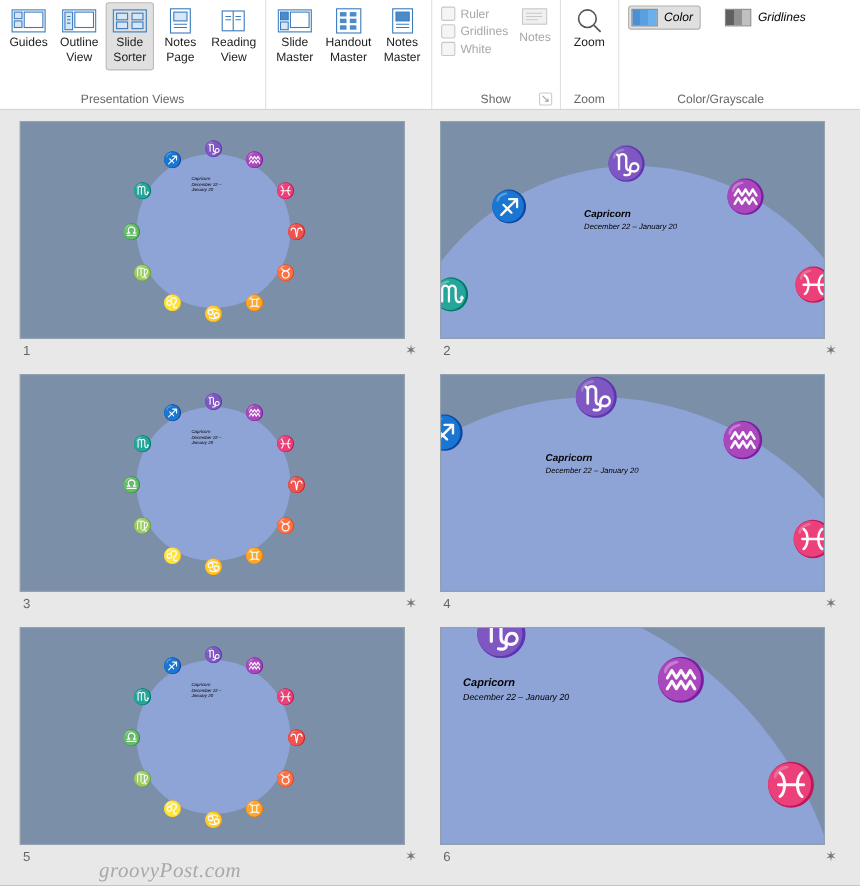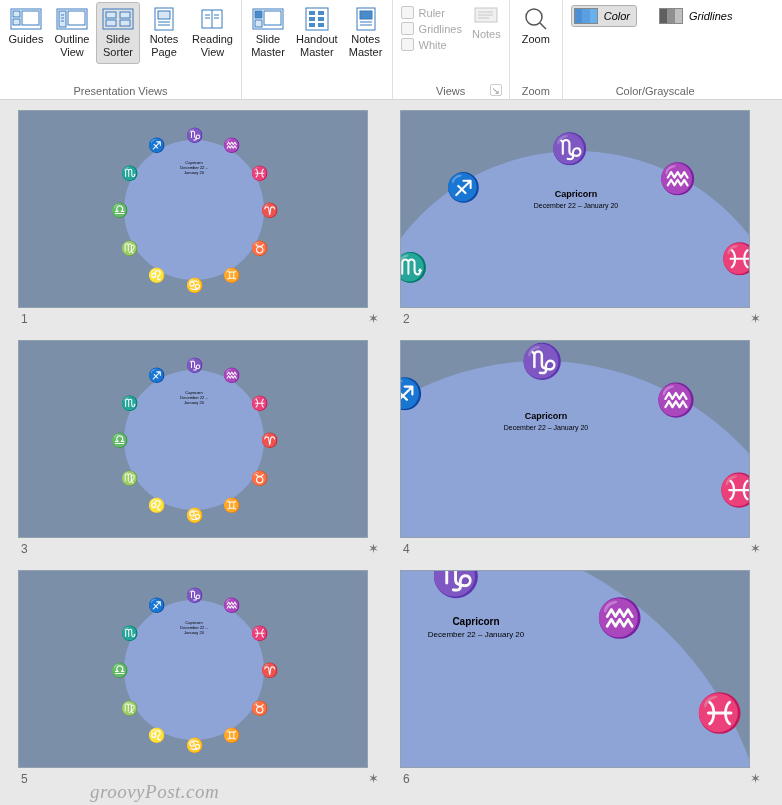--- a/index.html
+++ b/index.html
@@ -22,21 +22,21 @@
   .swatch { width:24px; height:16px; border:1px solid #888; }
   .launcher { position:absolute; right:3px; bottom:3px; width:12px; height:12px; font-size:10px; color:#999; border:1px solid #ccc; display:flex;align-items:center;justify-content:center;border-radius:2px;cursor:pointer;}
   .slides-area { padding: 10px 18px; display: grid; grid-template-columns: 1fr 1fr; gap: 14px 18px; }
   .slide-wrap { display:flex; flex-direction:column; }
   .thumb { width: 350px; height: 198px; background: #7c8fa8; border: 1px solid #93a0b0; position: relative; overflow: hidden; cursor:pointer; }
   .meta { display:flex; justify-content:space-between; align-items:center; padding: 3px 3px 0; font-size: 12px; color:#666; }
   .star { font-size: 13px; color:#777; }
   .watermark { position:absolute; bottom:2px; left:90px; font-family: Georgia, serif; color:#a8a8a8; font-size:19px; letter-spacing:0.5px; font-style: italic; pointer-events: none; }
   .circle { position:absolute; background:#8ea3d6; border-radius:50%; }
   .zodiac { position:absolute; font-size:14px; color:#000; font-family:serif; }
-  .caption { position:absolute; color:#000; text-align:center; font-size:7px; line-height:1.2;}
+  .caption { position:absolute; color:#000; text-align:left; font-size:7px; line-height:1.2;font-style:italic;}
   svg { display:block; }
 </style>
 </head>
 <body>
 
 <div class="ribbon">
 
   <div class="group">
     <div class="group-items">
       <div class="btn">
@@ -170,21 +170,21 @@
       <div class="notes-btn">
         <svg width="26" height="22">
             <rect x="2" y="2" width="22" height="14" fill="#f0f0f0" stroke="#c8c8c8"></rect>
             <line x1="5" y1="6" x2="20" y2="6" stroke="#c8c8c8"></line>
             <line x1="5" y1="9" x2="20" y2="9" stroke="#c8c8c8"></line>
             <line x1="5" y1="12" x2="16" y2="12" stroke="#c8c8c8"></line>
           </svg>
         <div class="lbl" style="color:#a8a8a8">Notes</div>
       </div>
     </div>
-    <div class="group-label" style="position:relative"><span>Views</span><div class="launcher">↘</div></div>
+    <div class="group-label" style="position:relative"><span>Show</span><div class="launcher">↘</div></div>
   </div>
 
   <div class="group">
     <div class="group-items">
       <div class="btn">
         <div class="icon">
           <svg width="26" height="26">
               <circle cx="11" cy="11" r="8" fill="none" stroke="#555" stroke-width="1.5"></circle>
               <line x1="17" y1="17" x2="23" y2="23" stroke="#555" stroke-width="1.5"></line>
             </svg>

